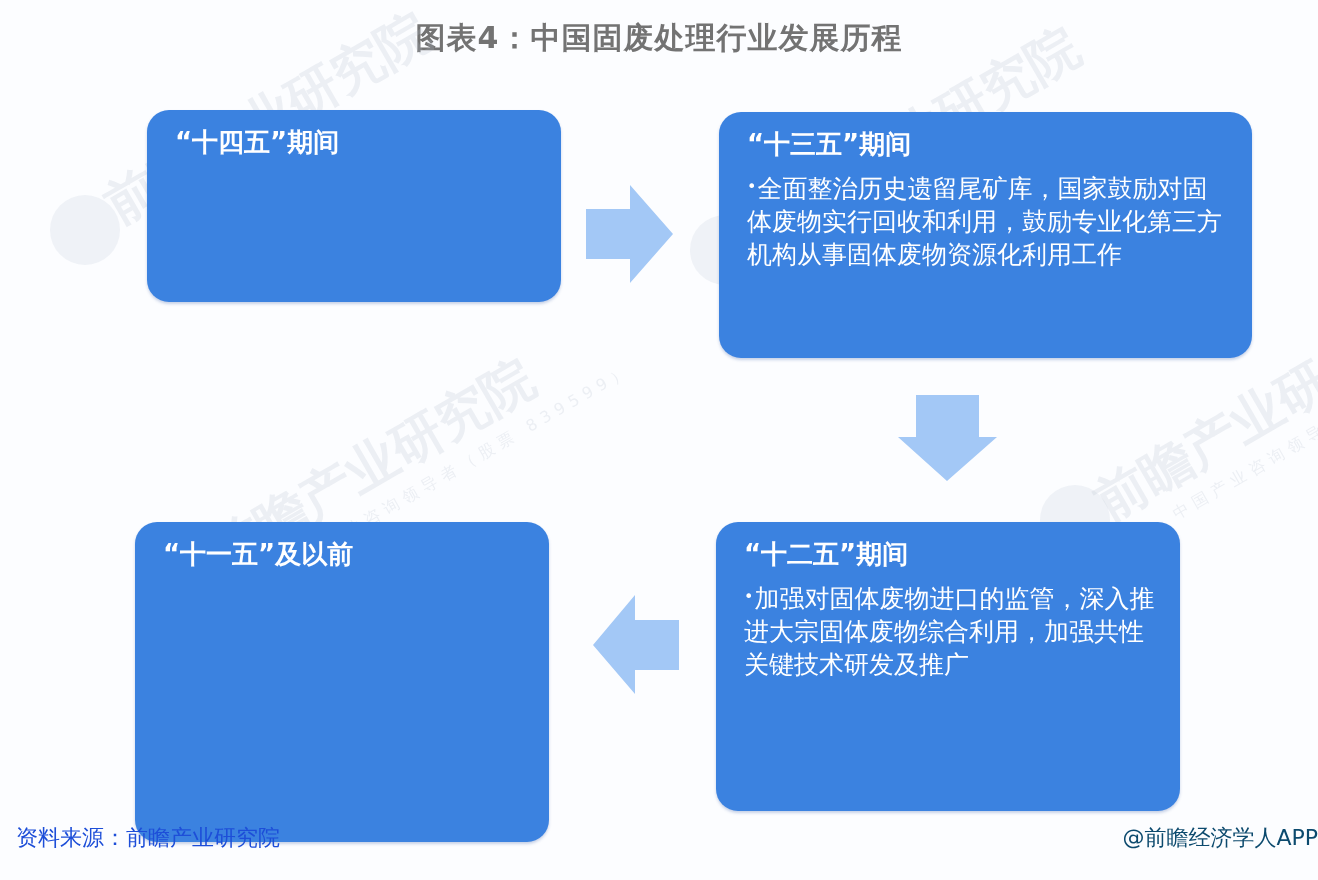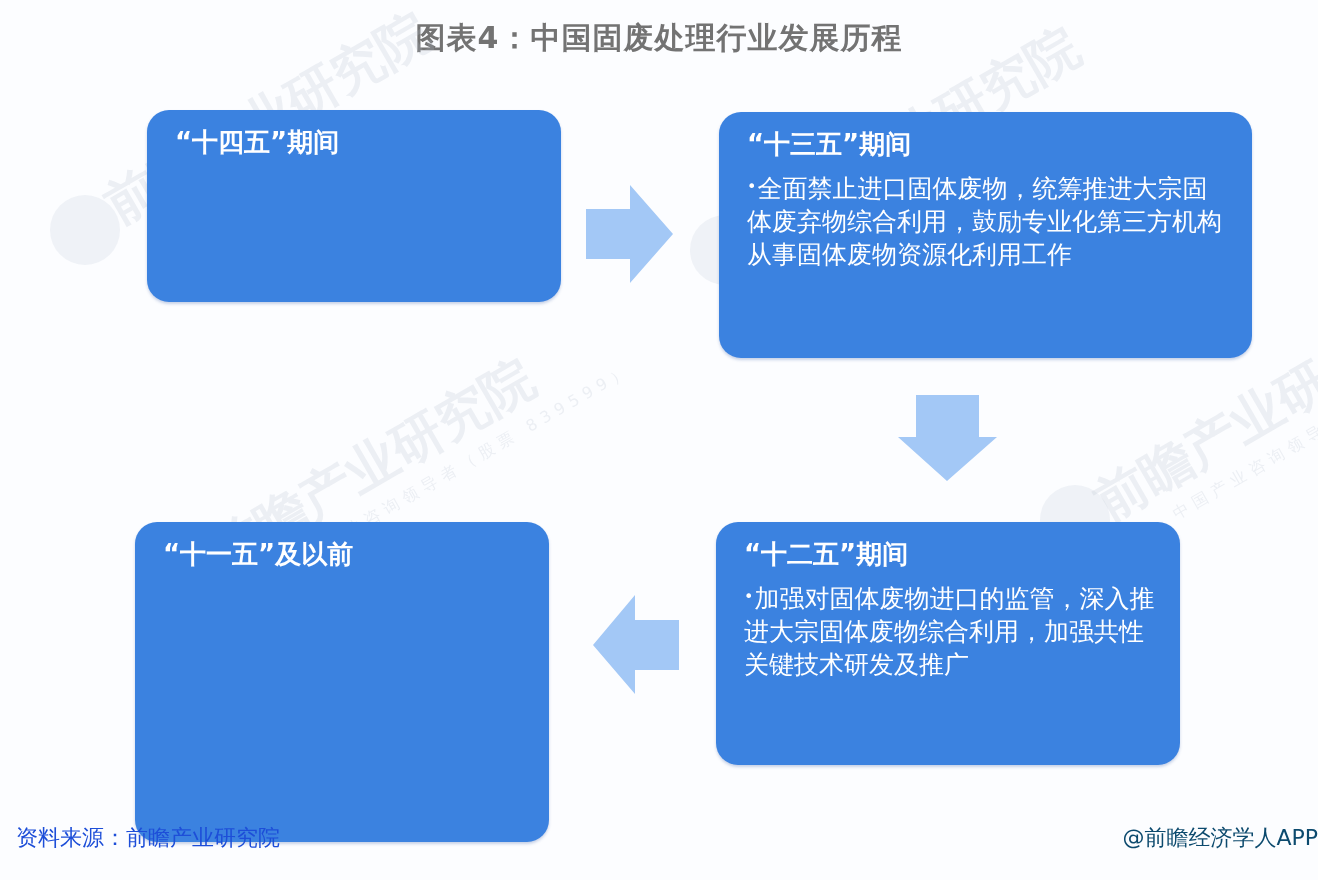--- a/index.html
+++ b/index.html
@@ -116,24 +116,24 @@
   <span>前瞻产业研究院</span>
   <span class="sub">中国产业咨询领导者（股票 839599）</span>
 </div>
 
 <div class="stage-box" style="left:135px; top:110px; width:414px; height:192px;margin-left:12px;">
   <div class="stage-title">“十四五”期间</div>
 </div>
 
 <div class="stage-box" style="left:719px; top:112px; width:533px; height:246px;">
   <div class="stage-title">“十三五”期间</div>
-  <div class="stage-desc"><span class="bullet">•</span><span>全面禁止进口固体废物，统筹推进大宗固体废弃物综合利用，鼓励专业化第三方机构从事固体废物资源化利用工作</span></div>
+  <div class="stage-desc"><span class="bullet">•</span><span>全面整治历史遗留尾矿库，国家鼓励对固体废物实行回收和利用，鼓励专业化第三方机构从事固体废物资源化利用工作</span></div>
 </div>
 
-<div class="stage-box" style="left:716px; top:522px; width:464px; height:243px;">
+<div class="stage-box" style="left:716px; top:522px; width:464px; height:289px;">
   <div class="stage-title">“十二五”期间</div>
   <div class="stage-desc"><span class="bullet">•</span><span>加强对固体废物进口的监管，深入推进大宗固体废物综合利用，加强共性关键技术研发及推广</span></div>
 </div>
 
 <div class="stage-box" style="left:135px; top:522px; width:414px; height:320px;">
   <div class="stage-title">“十一五”及以前</div>
 </div>
 
 <svg class="arrow" style="left:584px; top:184px;" width="92" height="102" viewBox="0 0 92 102">
   <polygon points="2,25 46,25 46,1 89,50 46,99 46,75 2,75" fill="#a3c8f6"></polygon>

